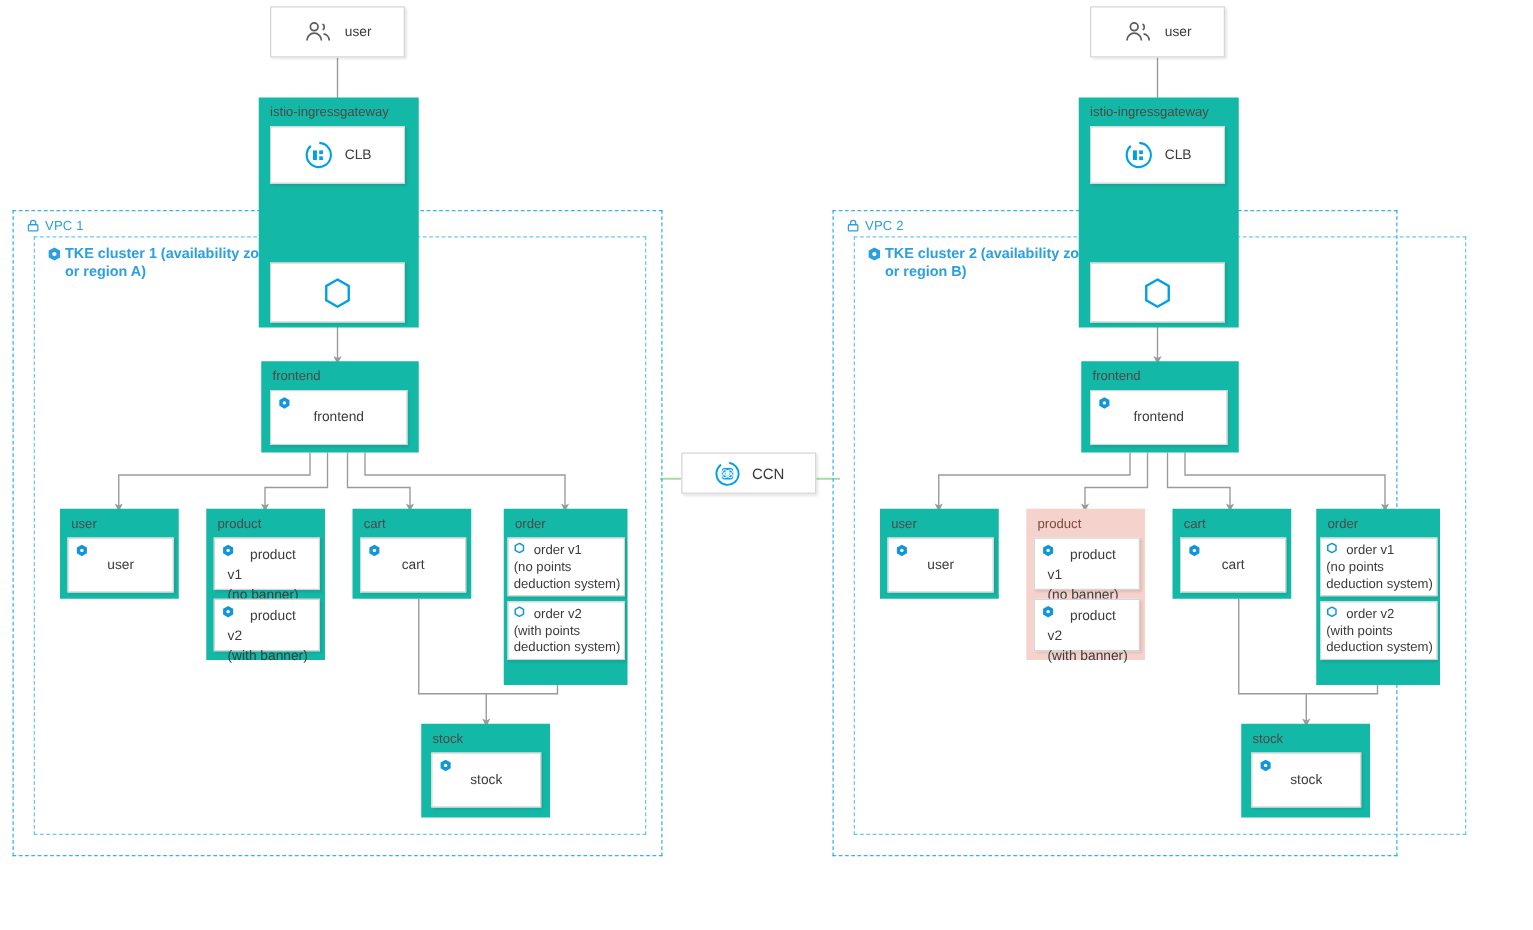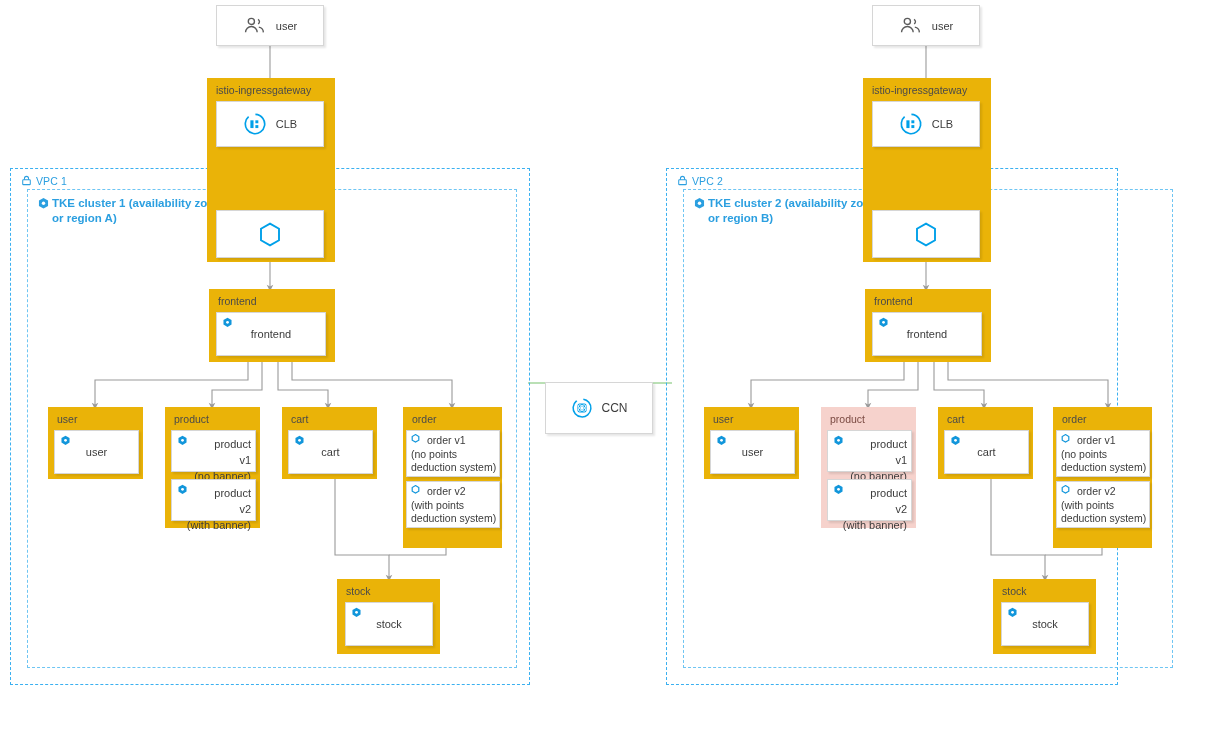--- a/index.html
+++ b/index.html
@@ -54,21 +54,21 @@
     line-height: 15px;
     width: 190px;
     display: flex;
     align-items: flex-start;
     gap: 2px;
   }
   .tke-label .txt { display: block; }
 
   
   .group {
-    background: #eab308;
+    background: #14b8a6;
     border: none;
   }
   .group.pink { background: #f6d2cc; }
   .group-title {
     position: absolute;
     left: 9px;
     top: 6px;
     font-size: 10.5px;
     color: #4a4a4a;
     white-space: nowrap;
@@ -102,21 +102,21 @@
   }
   .card-text-ind {
     position: absolute;
     left: 10px;
     right: 4px;
     top: 9px;
     font-size: 11px;
     color: #3b3b3b;
     line-height: 16px;
     text-indent: 18px;
-    text-align: right;
+    text-align: left;
   }
   .pod-ico { position: absolute; left: 5px; top: 4px; }
   .pod-ico-sm { position: absolute; left: 4px; top: 3px; }
 
   
   .row-card {
     position: absolute;
     display: flex;
     align-items: center;
     justify-content: center;
@@ -319,21 +319,21 @@
     <div class="group-title">stock</div>
   </div>
   <div class="abs card" style="left:345px; top:602px; width:88px; height:44px;">
     <svg class="pod-ico" width="11" height="11" viewBox="0 0 12 12">
       <path d="M6 0.8 L10.4 3.3 L10.4 8.3 L6 10.8 L1.6 8.3 L1.6 3.3 Z" fill="#1296db"></path>
       <circle cx="6" cy="5.8" r="1.5" fill="#ffffff"></circle>
     </svg>
     <div class="card-center">stock</div>
   </div>
 
-  <div class="abs card row-card" style="left:545px; top:382px; width:108px; height:52px;">
+  <div class="abs card row-card" style="left:545px; top:362px; width:108px; height:33px;">
     <svg width="22" height="22" viewBox="0 0 26 26">
       <circle cx="13" cy="13" r="10.5" fill="none" stroke="#00a0e9" stroke-width="1.8" stroke-dasharray="50 8" transform="rotate(-40 13 13)"></circle>
       <rect x="7.6" y="7.6" width="10.8" height="10.8" rx="2.6" fill="#00a0e9"></rect>
       <circle cx="13" cy="13" r="1.9" fill="#ffffff"></circle>
       <ellipse cx="13" cy="13" rx="5.2" ry="2.3" fill="none" stroke="#ffffff" stroke-width="1" transform="rotate(35 13 13)"></ellipse>
       <ellipse cx="13" cy="13" rx="5.2" ry="2.3" fill="none" stroke="#ffffff" stroke-width="1" transform="rotate(-35 13 13)"></ellipse>
     </svg>
     <span class="ccn-lbl">CCN</span>
   </div>
 

